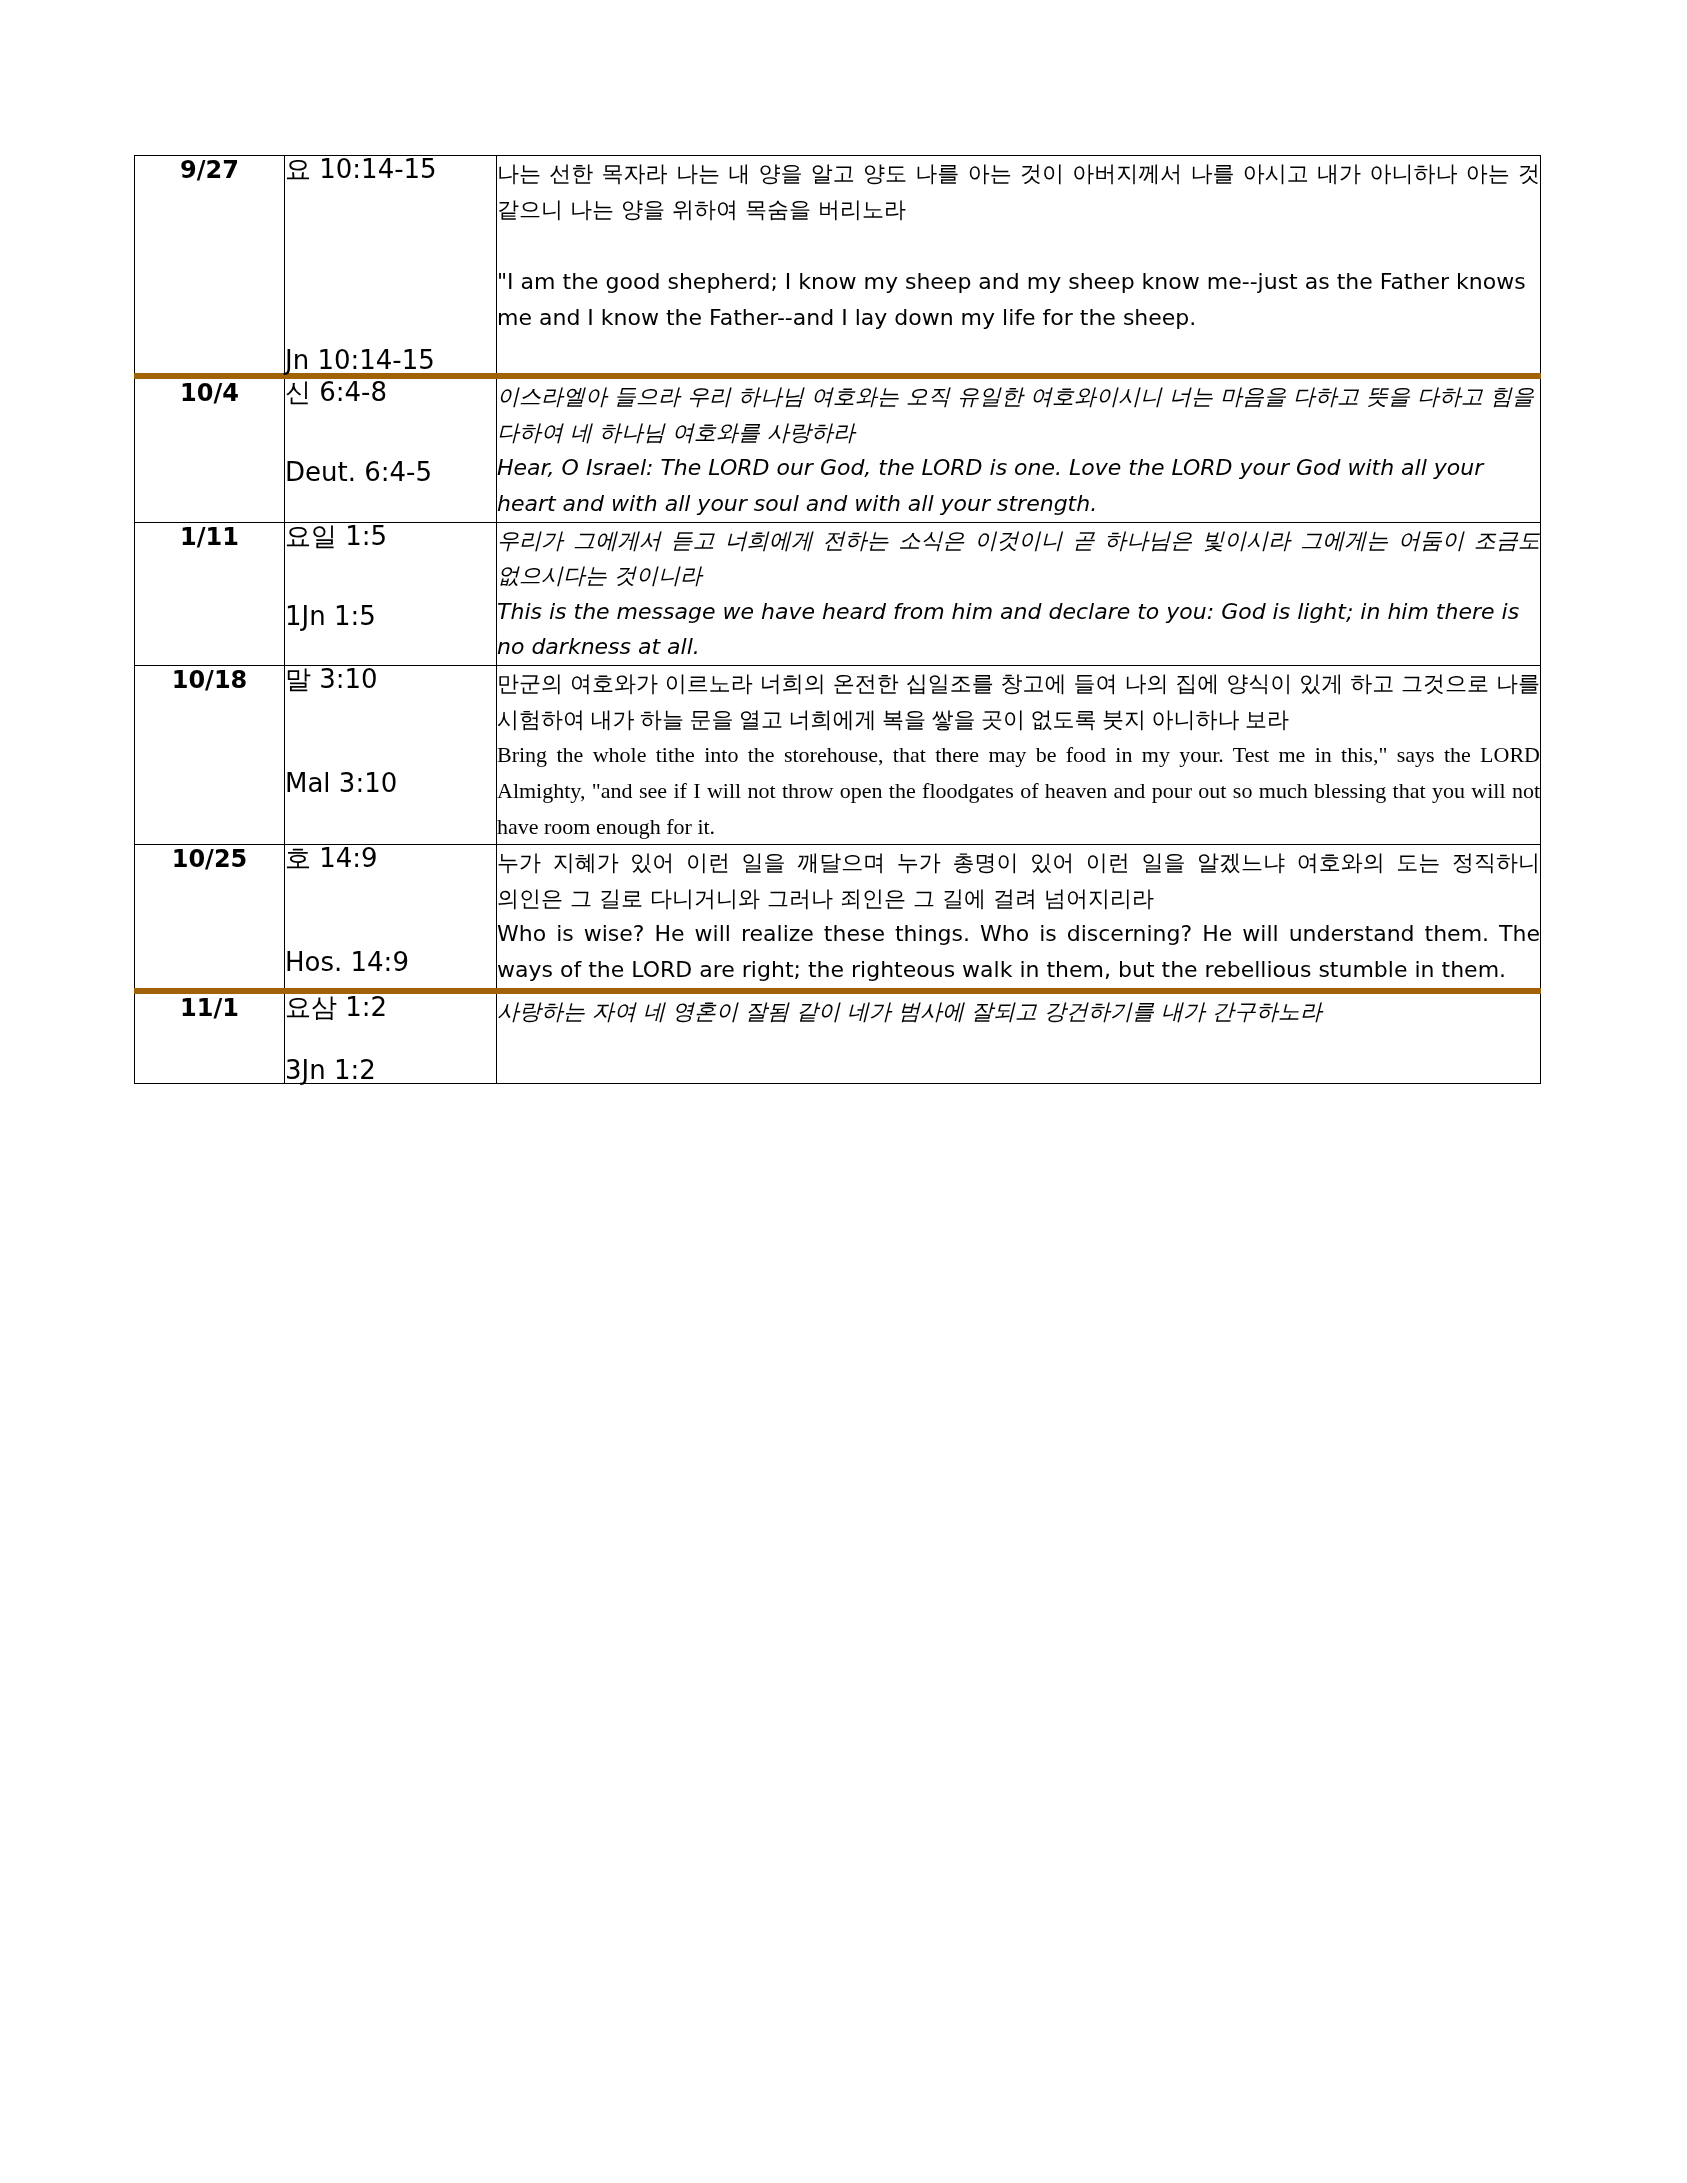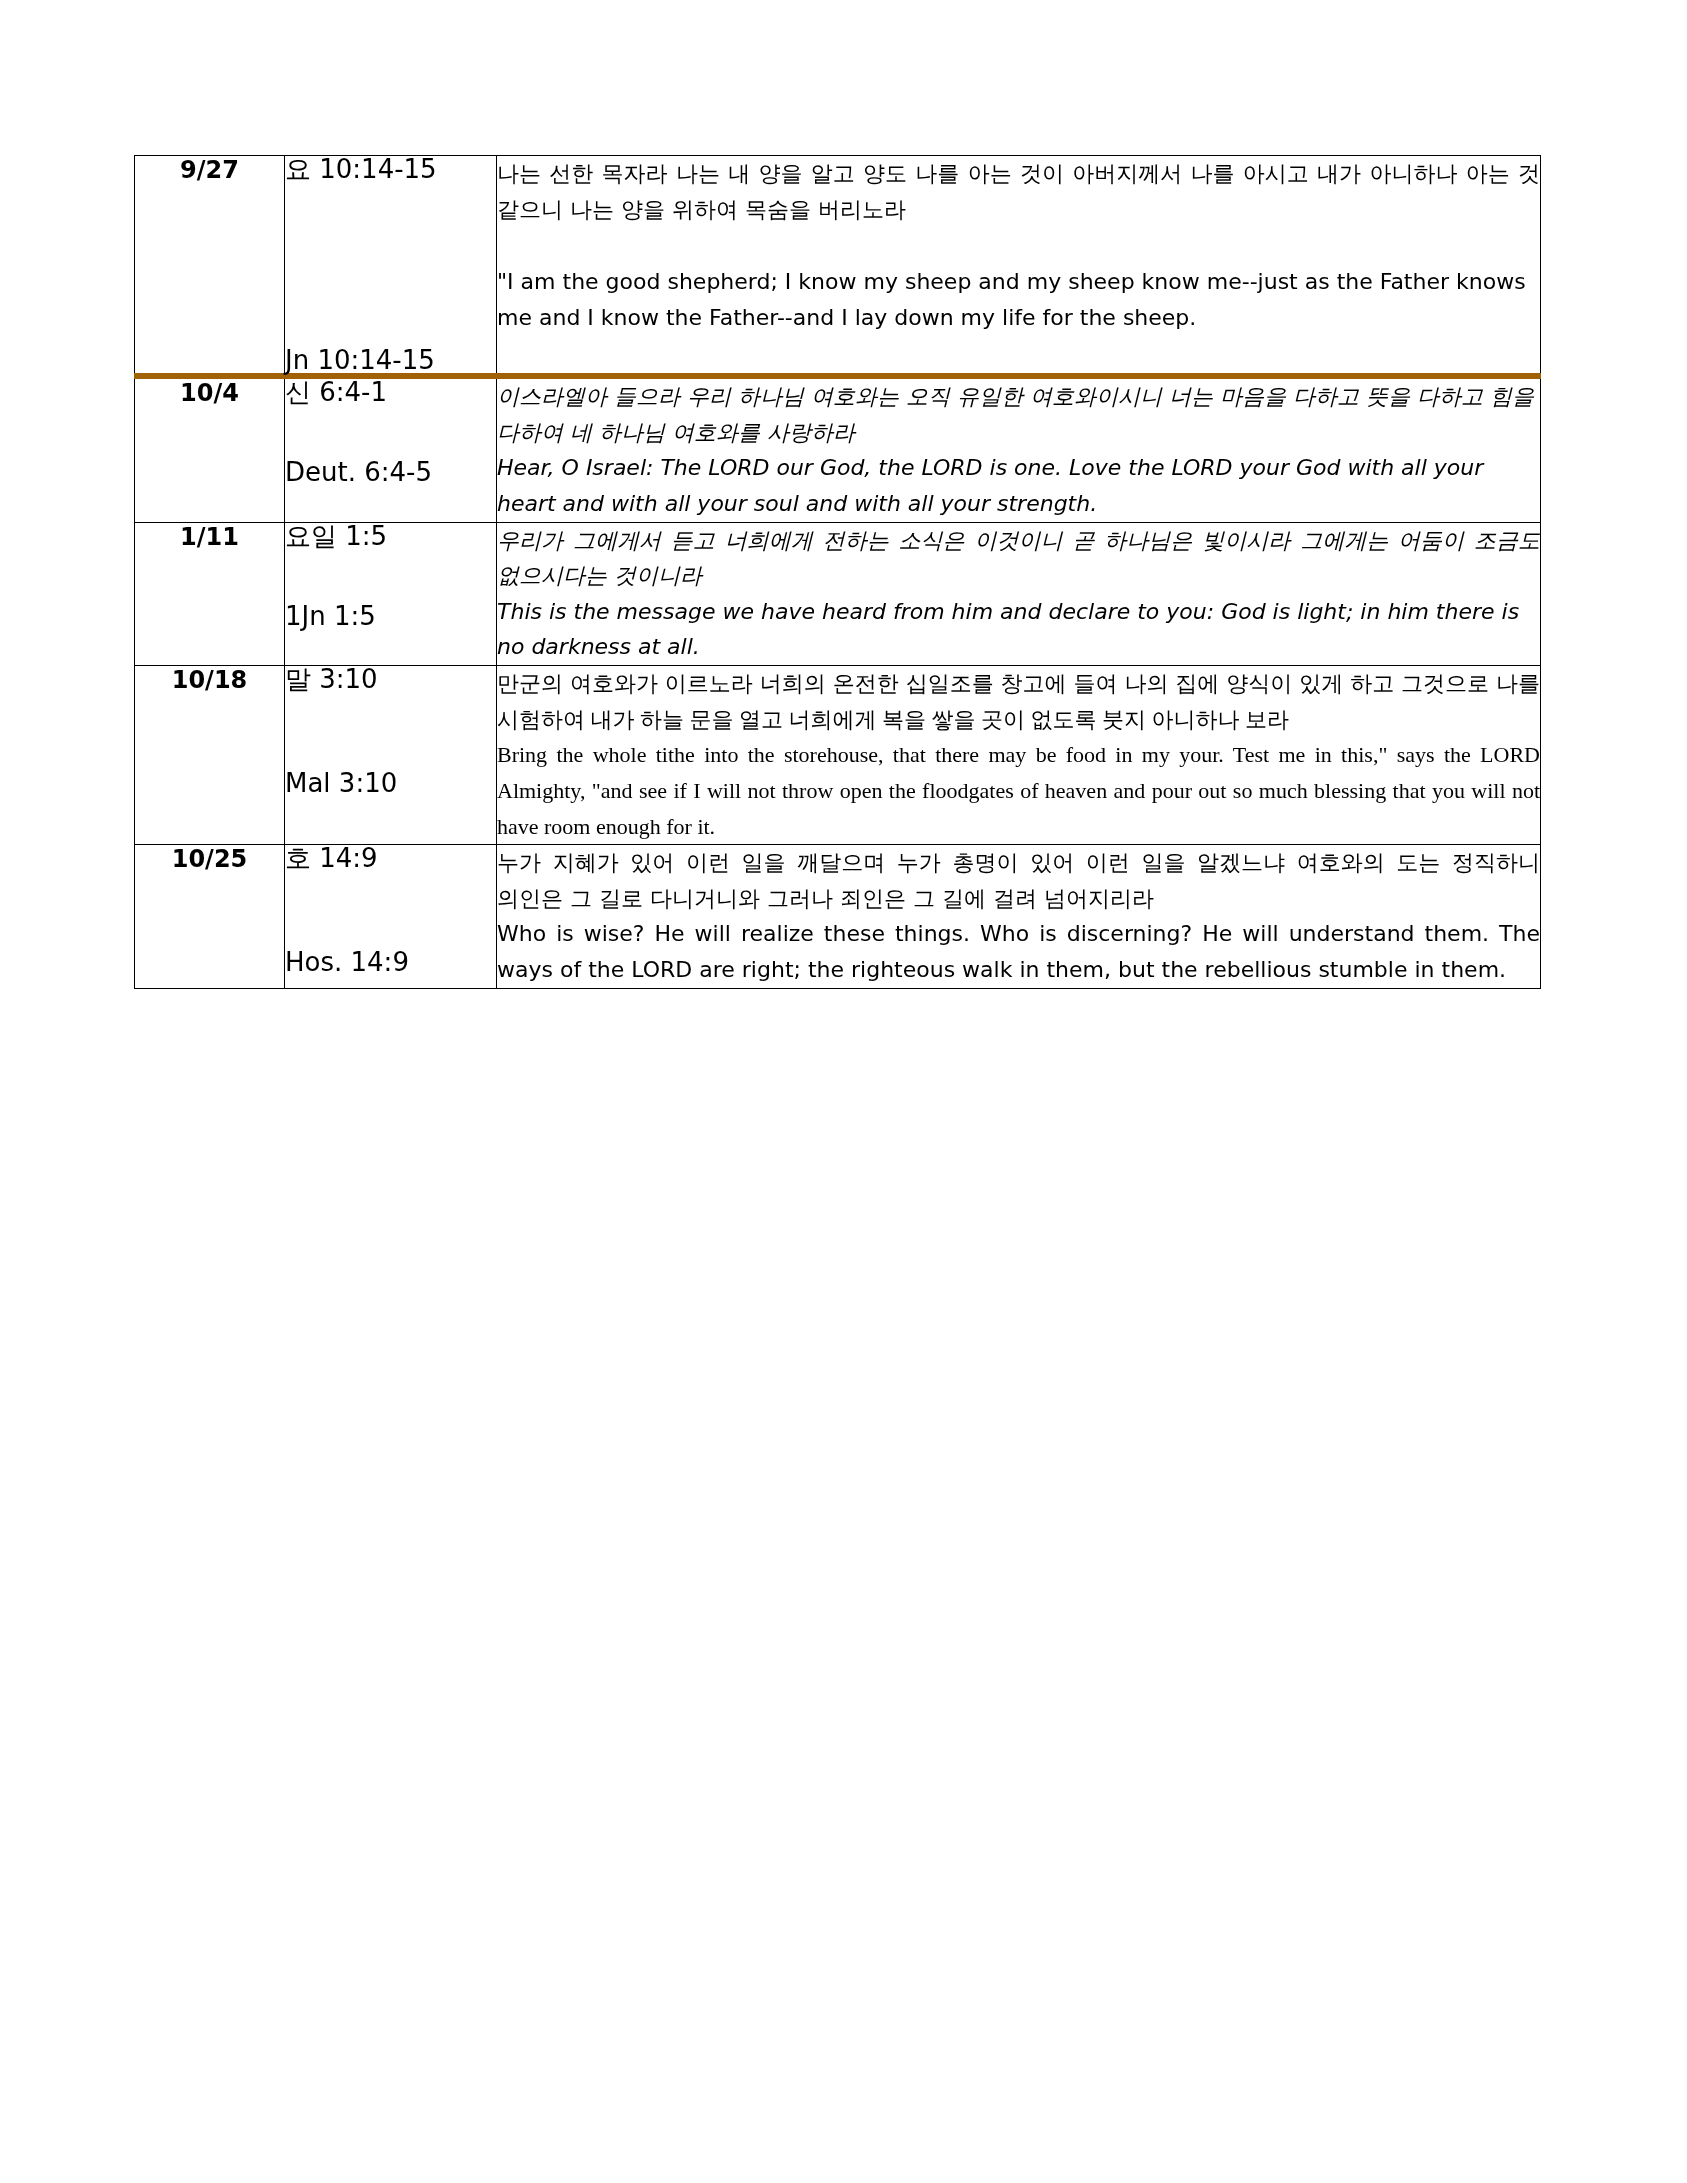--- a/index.html
+++ b/index.html
@@ -124,21 +124,21 @@
           <div class="gap-between"></div>
           <span class="blk">"I am the good shepherd; I know my sheep and my sheep know me--just as the Father knows me and I know the Father--and I lay down my life for the sheep.</span>
         </td>
       </tr>
 
       <tr class="thick-top">
         <td class="cell-date">
           <span>10/4</span>
         </td>
         <td class="cell-ref">
-          <span class="ref-ko">신 6:4-1</span>
+          <span class="ref-ko">신 6:4-8</span>
           <div class="ref-gap-m"></div>
           <span class="ref-en">Deut. 6:4-5</span>
         </td>
         <td class="cell-text pad-bottom-m">
           <span class="blk ko">이스라엘아 들으라 우리 하나님 여호와는 오직 유일한 여호와이시니 너는 마음을 다하고 뜻을 다하고 힘을 다하여 네 하나님 여호와를 사랑하라</span>
           <span class="blk">Hear, O Israel: The LORD our God, the LORD is one. Love the LORD your God with all your heart and with all your soul and with all your strength.</span>
         </td>
       </tr>
 
       <tr>
@@ -179,18 +179,32 @@
           <span class="ref-ko">호 14:9</span>
           <div class="ref-gap-l"></div>
           <span class="ref-en">Hos. 14:9</span>
         </td>
         <td class="cell-text pad-bottom-l">
           <span class="blk ko justify">누가 지혜가 있어 이런 일을 깨달으며 누가 총명이 있어 이런 일을 알겠느냐 여호와의 도는 정직하니 의인은 그 길로 다니거니와 그러나 죄인은 그 길에 걸려 넘어지리라</span>
           <span class="blk justify">Who is wise? He will realize these things. Who is discerning? He will understand them. The ways of the LORD are right; the righteous walk in them, but the rebellious stumble in them.</span>
         </td>
       </tr>
 
+      <tr class="thick-top">
+        <td class="cell-date">
+          <span>11/1</span>
+        </td>
+        <td class="cell-ref">
+          <span class="ref-ko">요삼 1:2</span>
+          <div class="ref-gap-s"></div>
+          <span class="ref-en">3Jn 1:2</span>
+        </td>
+        <td class="cell-text pad-bottom-m">
+          <span class="blk ko">사랑하는 자여 네 영혼이 잘됨 같이 네가 범사에 잘되고 강건하기를 내가 간구하노라</span>
+          <span class="blk"></span>
+        </td>
+      </tr>
 
     </tbody>
   </table>
 
 </div>
 
 
 </body></html>

